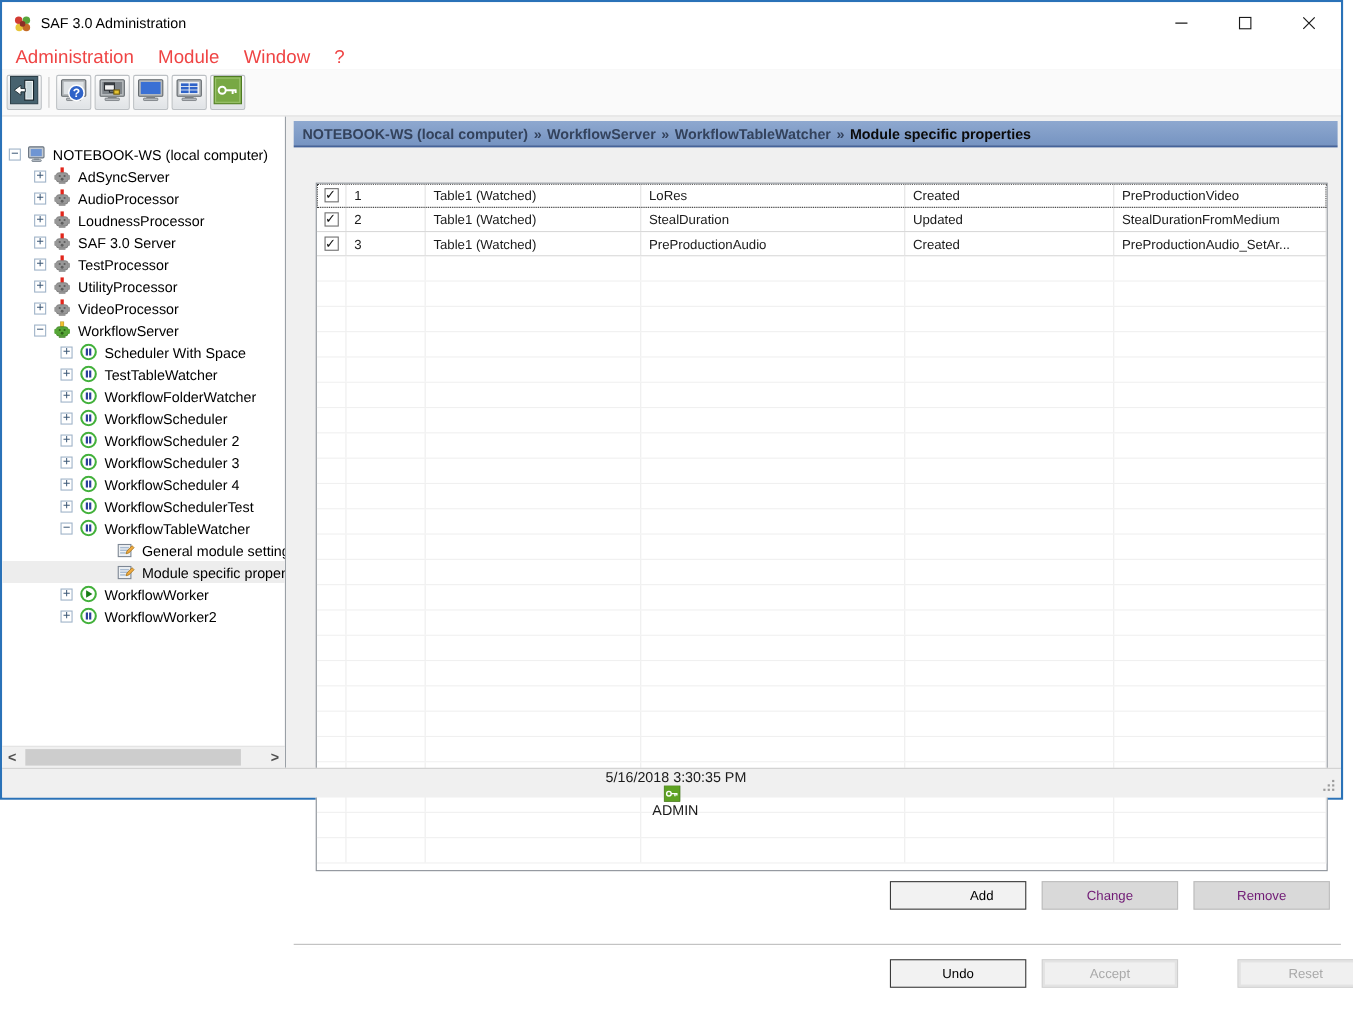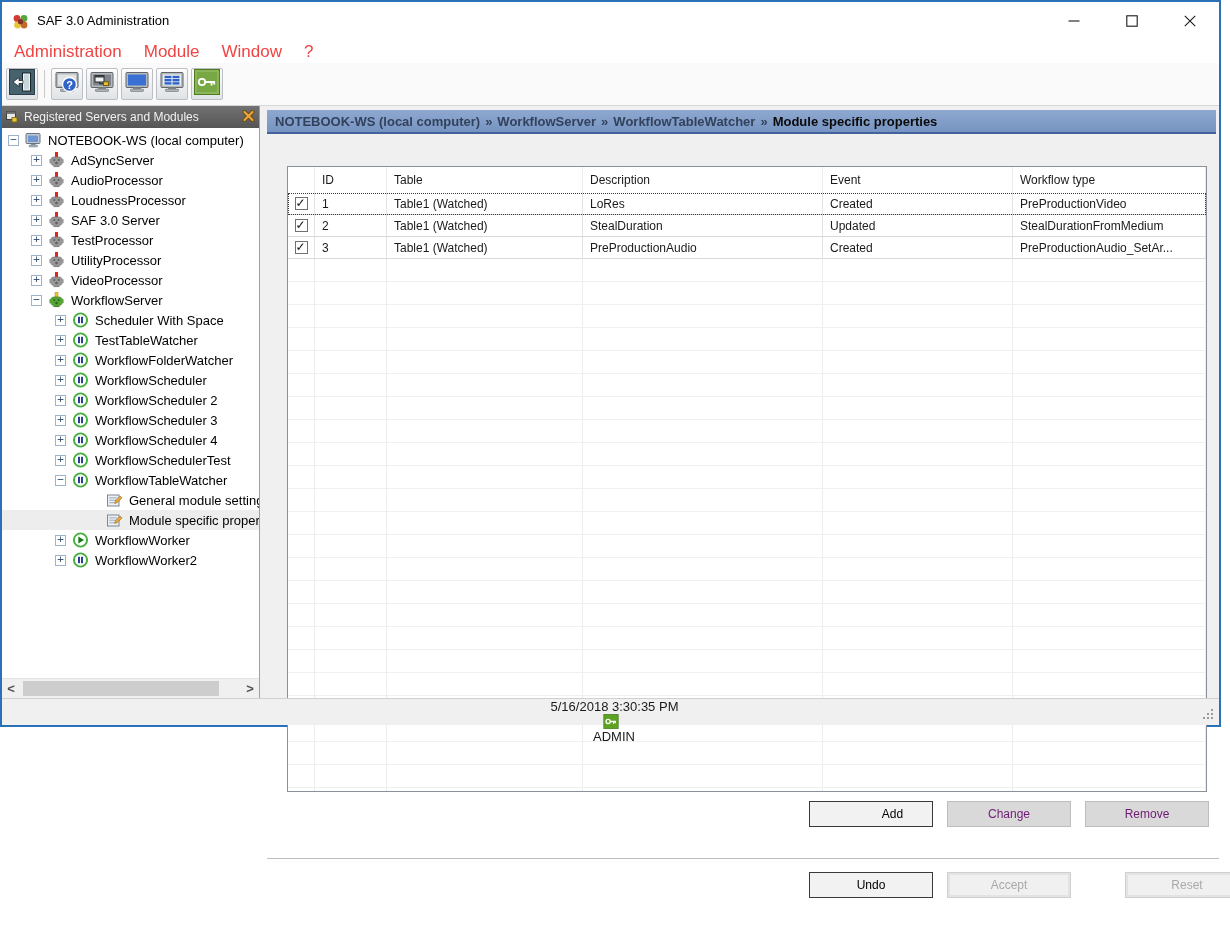--- a/index.html
+++ b/index.html
@@ -178,34 +178,20 @@
         <span><svg width="26" height="26" viewBox="0 0 26 26">
             <rect x="0.5" y="0.5" width="25" height="25" fill="#78a844" stroke="#4e7a22"></rect>
             <rect x="2" y="2" width="22" height="22" fill="none" stroke="#9cc46e"></rect>
             <circle cx="8" cy="13" r="3.2" fill="none" stroke="#fff" stroke-width="1.8"></circle>
             <path d="M11.2 13 H21 M17.5 13 V16.5 M20.2 13 V15.5" stroke="#fff" stroke-width="1.8" fill="none"></path>
           </svg></span>
       </div>
   </div>
 
   <div class="left-panel">
-    <div class="panel-header">
-      <span class="ph-icon"><svg width="12" height="12" viewBox="0 0 12 12">
-            <rect x="0.5" y="0.5" width="9" height="8" fill="#e8e8e8" stroke="#3f3f3f"></rect>
-            <rect x="0.5" y="0.5" width="9" height="2.4" fill="#6f6f6f"></rect>
-            <rect x="6" y="6.5" width="5" height="4.5" fill="#e7c53a" stroke="#77610e" stroke-width="0.8"></rect>
-          </svg></span>
-      <span class="ph-title">Registered Servers and Modules</span>
-      <span class="panel-close">
-          <span><svg width="13" height="12" viewBox="0 0 13 12">
-              <path d="M2.5 2 L10.5 10 M10.5 2 L2.5 10" stroke="#6b4c0e" stroke-width="4" stroke-linecap="round"></path>
-              <path d="M2.5 2 L10.5 10 M10.5 2 L2.5 10" stroke="#eda63d" stroke-width="2.2" stroke-linecap="round"></path>
-            </svg></span>
-        </span>
-    </div>
     <div class="tree">
         <div class="tree-row lvl0">
     <span class="expand-box">−</span>
     <span class="node-icon"><svg width="17" height="16" viewBox="0 0 17 16">
               <rect x="1" y="1.5" width="14" height="10" rx="1" fill="#c3cad2" stroke="#67727e"></rect>
               <rect x="3" y="3.5" width="10" height="6.5" fill="#6f95d3"></rect>
               <rect x="6" y="12" width="4.5" height="1.2" fill="#8b95a1"></rect>
               <rect x="4" y="13.2" width="8.5" height="1.6" rx="0.6" fill="#c3cad2" stroke="#67727e" stroke-width="0.7"></rect>
             </svg></span>
     <span class="node-label">NOTEBOOK-WS (local computer)</span>
@@ -457,28 +443,20 @@
       <span>NOTEBOOK-WS (local computer)</span>
       <span class="bc-sep">»</span>
       <span>WorkflowServer</span>
       <span class="bc-sep">»</span>
       <span>WorkflowTableWatcher</span>
       <span class="bc-sep">»</span>
       <span class="bc-current">Module specific properties</span>
     </div>
 
     <div class="grid-box">
-      <div class="thead">
-        <div class="cell cb"></div>
-        <div class="cell">ID</div>
-        <div class="cell">Table</div>
-        <div class="cell">Description</div>
-        <div class="cell">Event</div>
-        <div class="cell">Workflow type</div>
-      </div>
       <div>
           <div class="trow focused">
     <div class="cell cb">
               <span class="checkbox"></span>
             </div>
     <div class="cell">1</div>
     <div class="cell">Table1 (Watched)</div>
     <div class="cell">LoRes</div>
     <div class="cell">Created</div>
     <div class="cell">PreProductionVideo</div>

